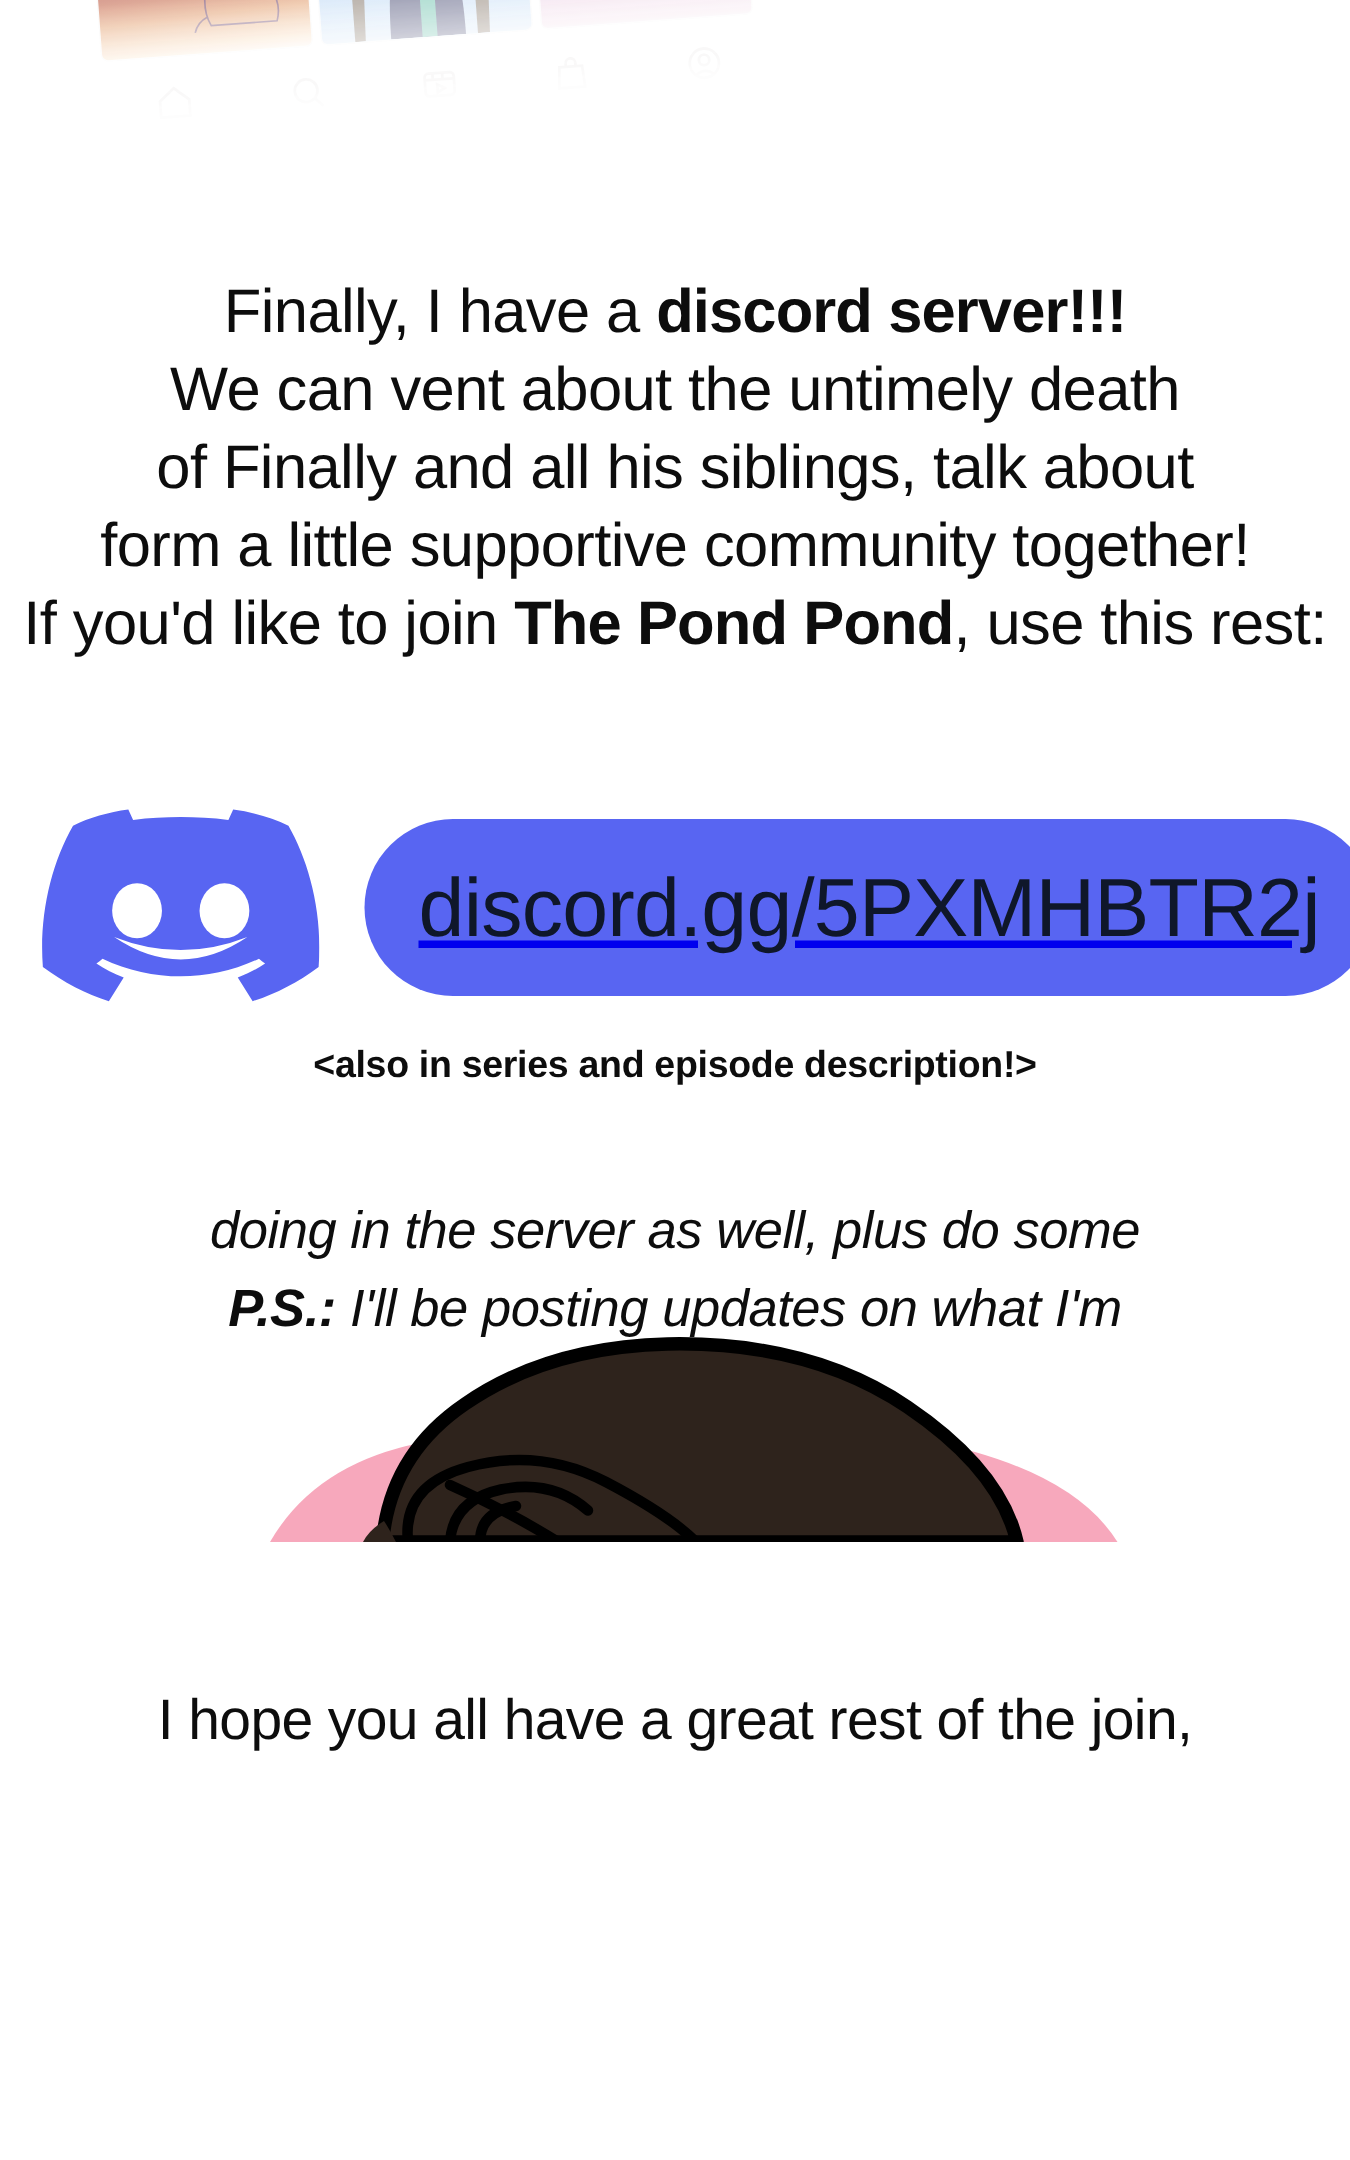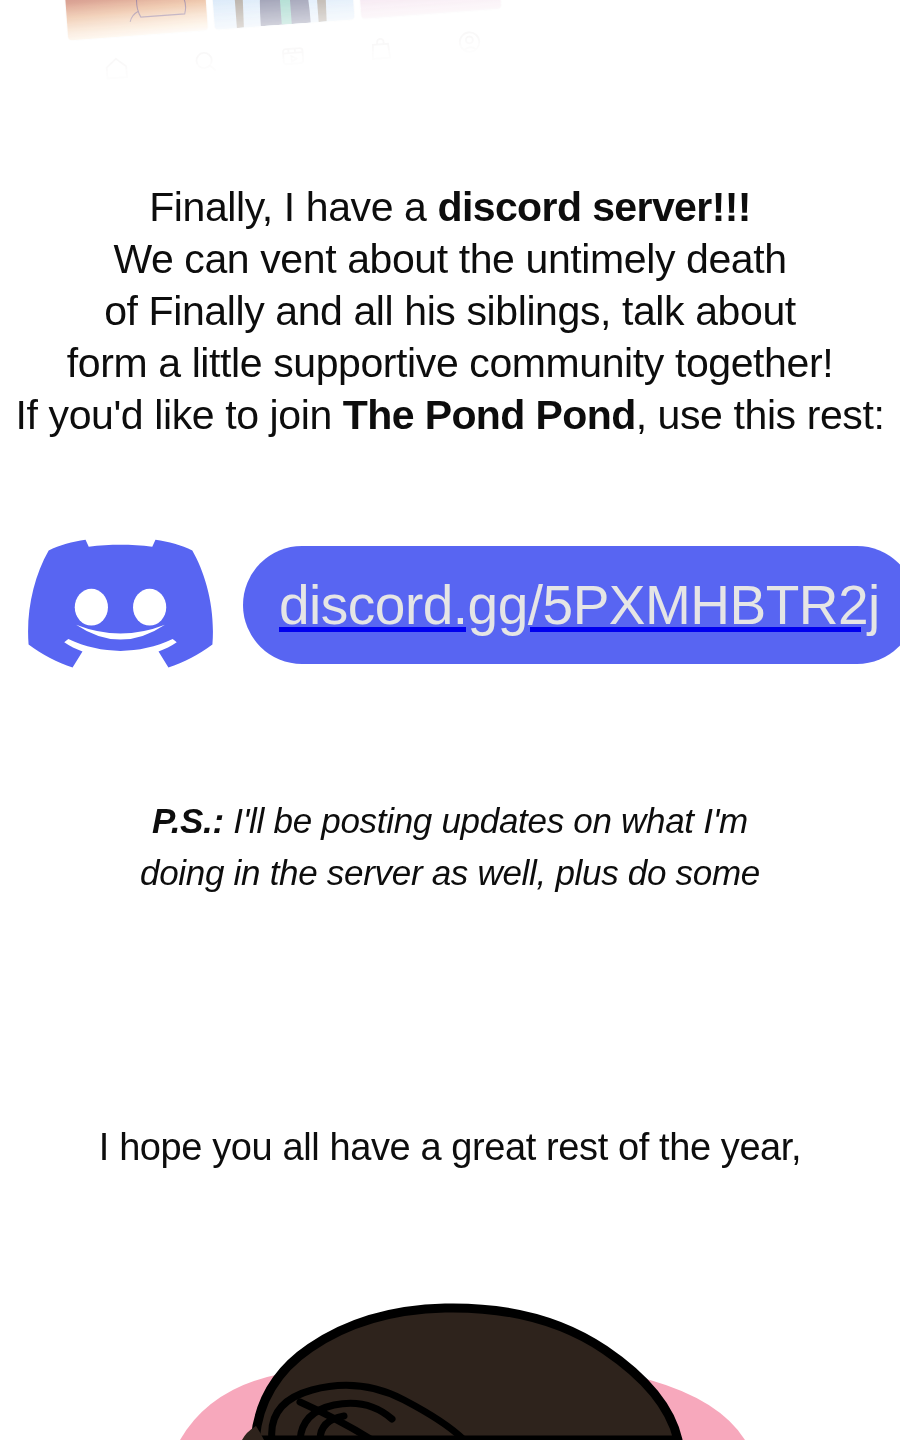--- a/index.html
+++ b/index.html
@@ -75,21 +75,21 @@
     color: #d9d4d4;
     display: block;
   }
 
   
   .sheet {
     position: absolute;
     left: 0;
     top: 0;
     width: 900px;
-    height: 1440px;
+    height: 1028px;
   }
 
   .para {
     position: absolute;
     left: 0;
     width: 900px;
     text-align: center;
     font-stretch: condensed;
     letter-spacing: -0.4px;
     white-space: nowrap;
@@ -155,21 +155,21 @@
     flex: 0 0 auto;
     height: 118px;
     border-radius: 59px;
     display: flex;
     align-items: center;
     justify-content: center;
     padding: 0 36px;
     box-sizing: border-box;
   }
   .invite-text {
-    color: #e5e5e5;
+    color: #0f172a;
     font-size: 55px;
     font-weight: 400;
     letter-spacing: -0.5px;
     white-space: nowrap;
     line-height: 1;
   }
 
   
   .bottom-art {
     position: absolute;
@@ -285,28 +285,29 @@
       <ellipse cx="43.5" cy="49.5" rx="11.4" ry="12.6" fill="#ffffff"></ellipse>
       <ellipse cx="83.5" cy="49.5" rx="11.4" ry="12.6" fill="#ffffff"></ellipse>
       <path fill="#ffffff" d="M33.0 61.5 q30.5 12.0 61.0 0 q-30.5 20.5 -61.0 0z"></path>
     </svg>
 
     <a class="invite-pill" href="#" style="background:#5865F2;">
       <span class="invite-text">discord.gg/5PXMHBTR2j</span>
     </a>
   </div>
 
+  <div class="para caption">&lt;also in series and episode description!&gt;</div>
 
   <div class="para ps">
+    <span class="ln">doing in the server as well, plus do some</span>
     <span class="ln"><b>P.S.:</b><span> I'll be posting updates on what I'm</span></span>
-    <span class="ln">doing in the server as well, plus do some</span>
   </div>
 
   <div class="para closing">
-    <span class="ln">I hope you all have a great rest of the year,</span>
+    <span class="ln">I hope you all have a great rest of the join,</span>
   </div>
 
   <div class="bottom-art">
     <svg viewBox="0 0 900 160">
       <path d="M180 160 q30 -52 100 -66 q90 -18 180 -18 q100 0 190 24 q70 20 95 60 Z" fill="#F7A8BC"></path>
       <path d="M255 160 q5 -58 55 -92 q55 -38 135 -40 q95 -2 160 42 q62 42 73 90 Z" fill="#2E231C" stroke="#000000" stroke-width="9" stroke-linejoin="round"></path>
       <g fill="none" stroke="#000000" stroke-width="7" stroke-linecap="round">
         <path d="M272 160 q-4 -38 40 -50 q48 -13 92 10 q42 22 60 40"></path>
         <path d="M300 160 q2 -28 34 -35 q34 -7 58 14"></path>
         <path d="M320 160 q0 -20 24 -24"></path>

